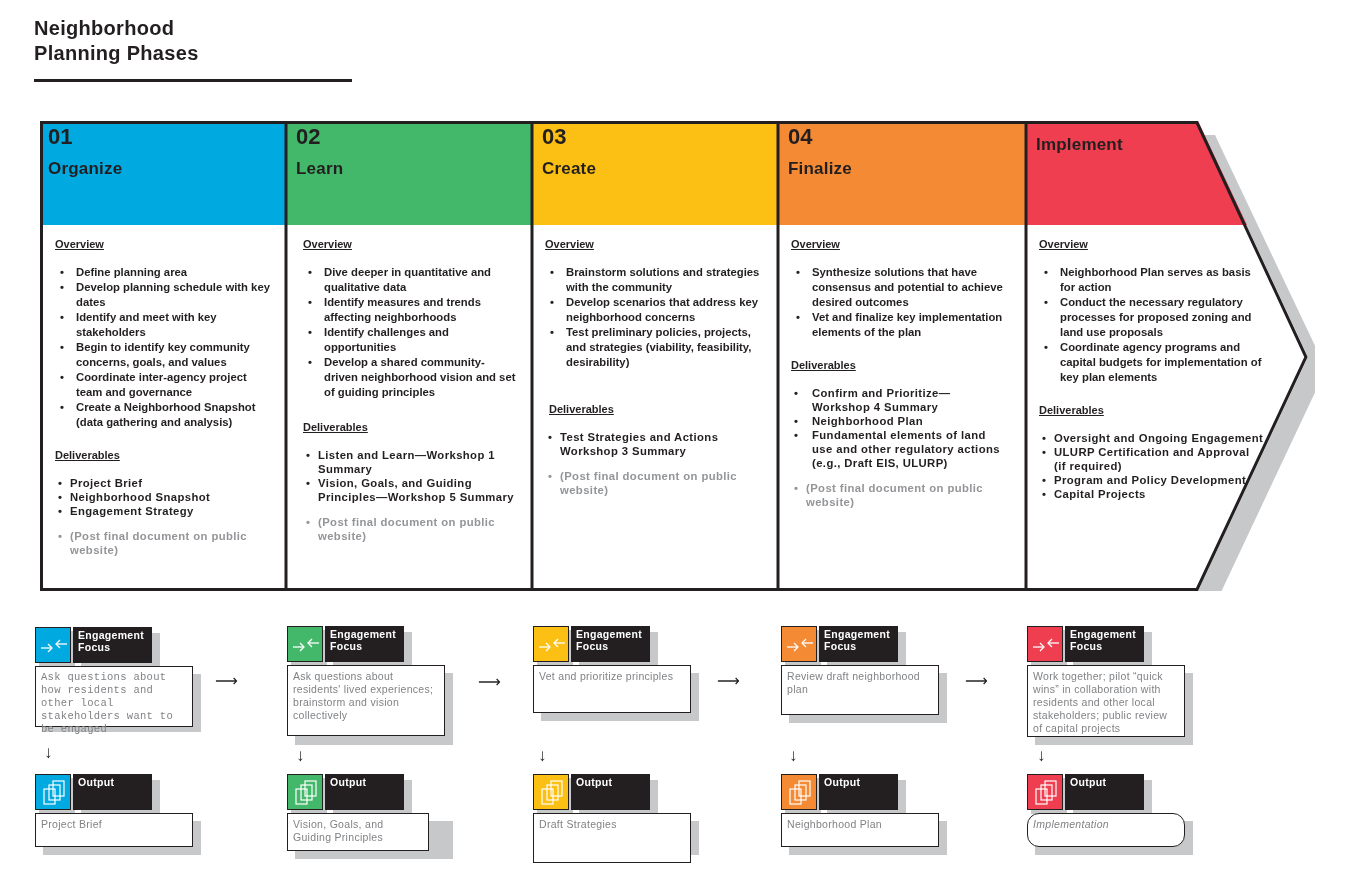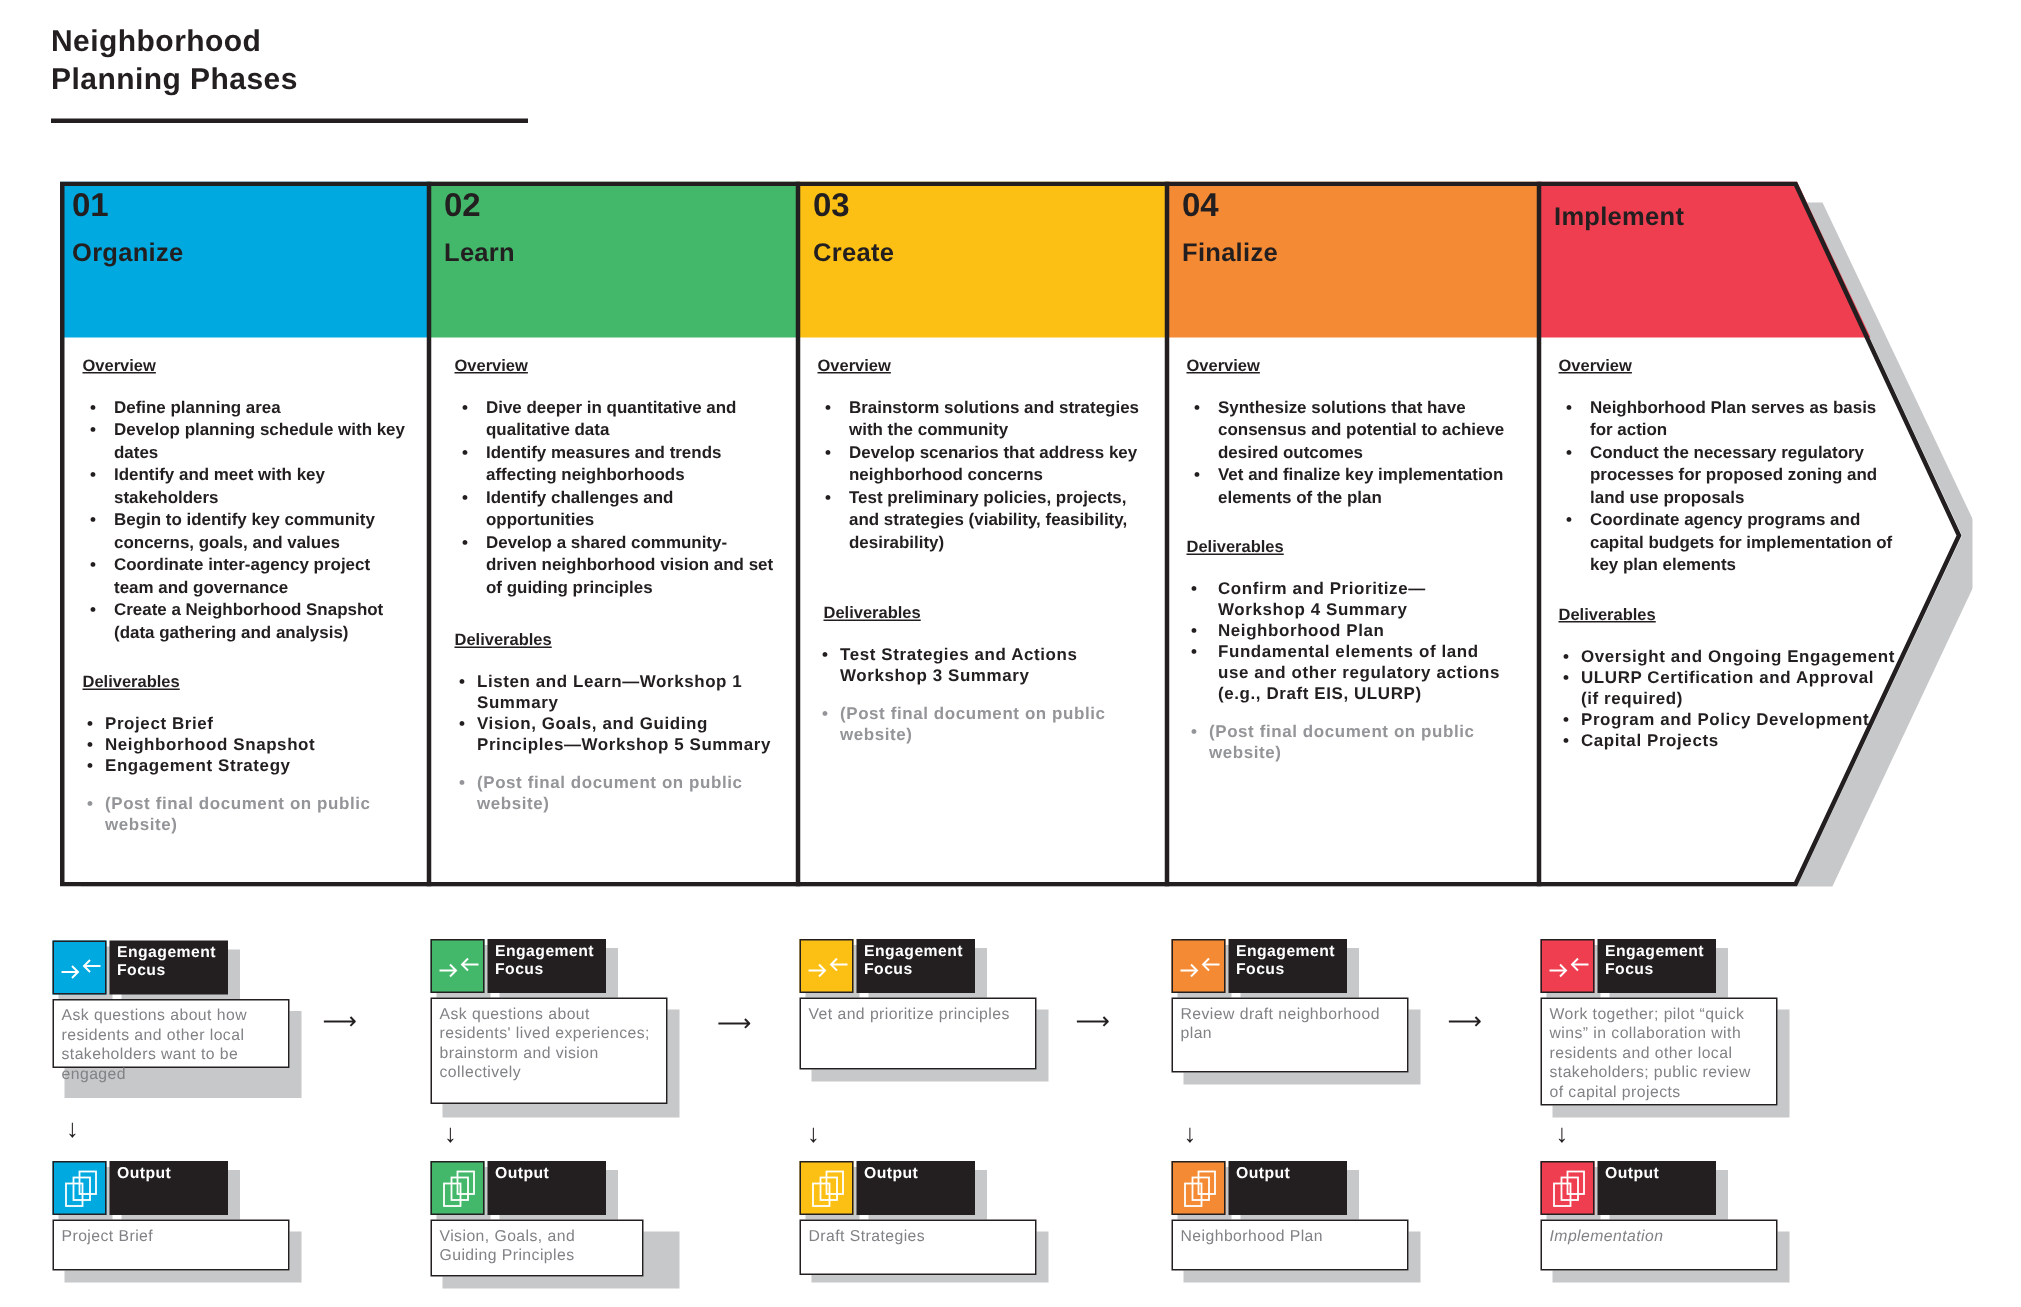--- a/index.html
+++ b/index.html
@@ -201,21 +201,21 @@
   <div class="tag-row">
     <div class="icon-box" style="background:#00a9df"><svg width="34" height="34">
           <use href="#converge-glyph"></use>
         </svg></div>
     <div class="tag-box">
         <div>Engagement</div>
         <div>Focus</div>
       </div>
   </div>
   <div class="text-shadow" style="left:8px;top:47px;width:158px;height:58px;"></div>
-  <div class="text-box" style="width:158px;height:46px;">Ask questions about how residents and other local stakeholders want to be engaged</div>
+  <div class="text-box" style="width:158px;height:61px;font-family:Liberation Mono, monospace;">Ask questions about how residents and other local stakeholders want to be engaged</div>
 </div>
 <div class="arrow-r" style="left:215px;top:671px;">⟶</div>
 <div class="arrow-d" style="left:44px;top:744px;">↓</div>
 <div class="eng" style="left:35px;top:774px;">
   <div class="icon-shadow"></div>
     <div class="tag-shadow"></div>
   <div class="tag-row">
     <div class="icon-box" style="background:#00a9df"><svg width="34" height="34">
           <use href="#pages-glyph"></use>
         </svg></div>
@@ -281,21 +281,21 @@
     <div class="tag-shadow"></div>
   <div class="tag-row">
     <div class="icon-box" style="background:#fcc014"><svg width="34" height="34">
           <use href="#pages-glyph"></use>
         </svg></div>
     <div class="tag-box">
         <div>Output</div>
       </div>
   </div>
   <div class="text-shadow" style="left:8px;top:47px;width:158px;height:34px;"></div>
-  <div class="text-box" style="width:158px;height:37px;">Draft Strategies</div>
+  <div class="text-box" style="width:158px;height:50px;">Draft Strategies</div>
 </div>
 
 <div class="eng" style="left:781px;top:626px;">
   <div class="icon-shadow"></div>
     <div class="tag-shadow"></div>
   <div class="tag-row">
     <div class="icon-box" style="background:#f48a33"><svg width="34" height="34">
           <use href="#converge-glyph"></use>
         </svg></div>
     <div class="tag-box">
@@ -344,14 +344,14 @@
     <div class="tag-shadow"></div>
   <div class="tag-row">
     <div class="icon-box" style="background:#ef3e4f"><svg width="34" height="34">
           <use href="#pages-glyph"></use>
         </svg></div>
     <div class="tag-box">
         <div>Output</div>
       </div>
   </div>
   <div class="text-shadow" style="left:8px;top:47px;width:158px;height:34px;"></div>
-  <div class="text-box" style="width:158px;height:34px;font-style:italic;">Implementation</div>
+  <div class="text-box" style="width:158px;height:34px;font-style:italic;border-radius:12px;">Implementation</div>
 </div>
 
 </body></html>

